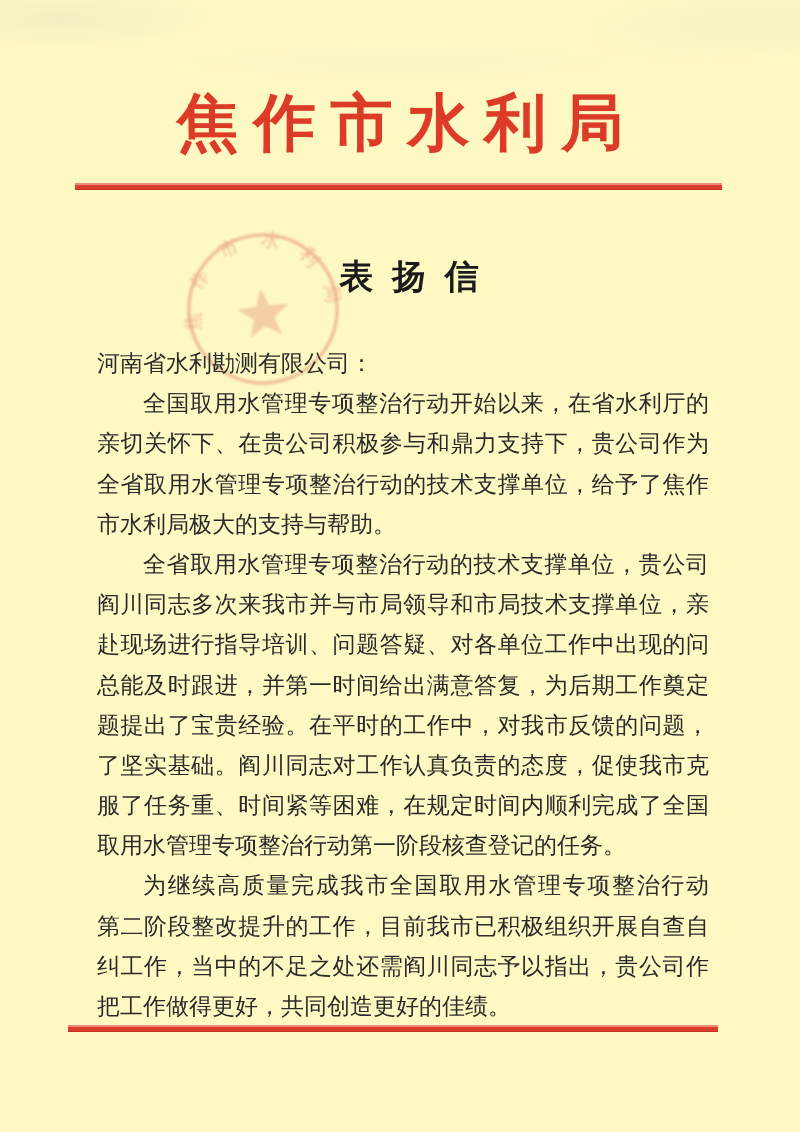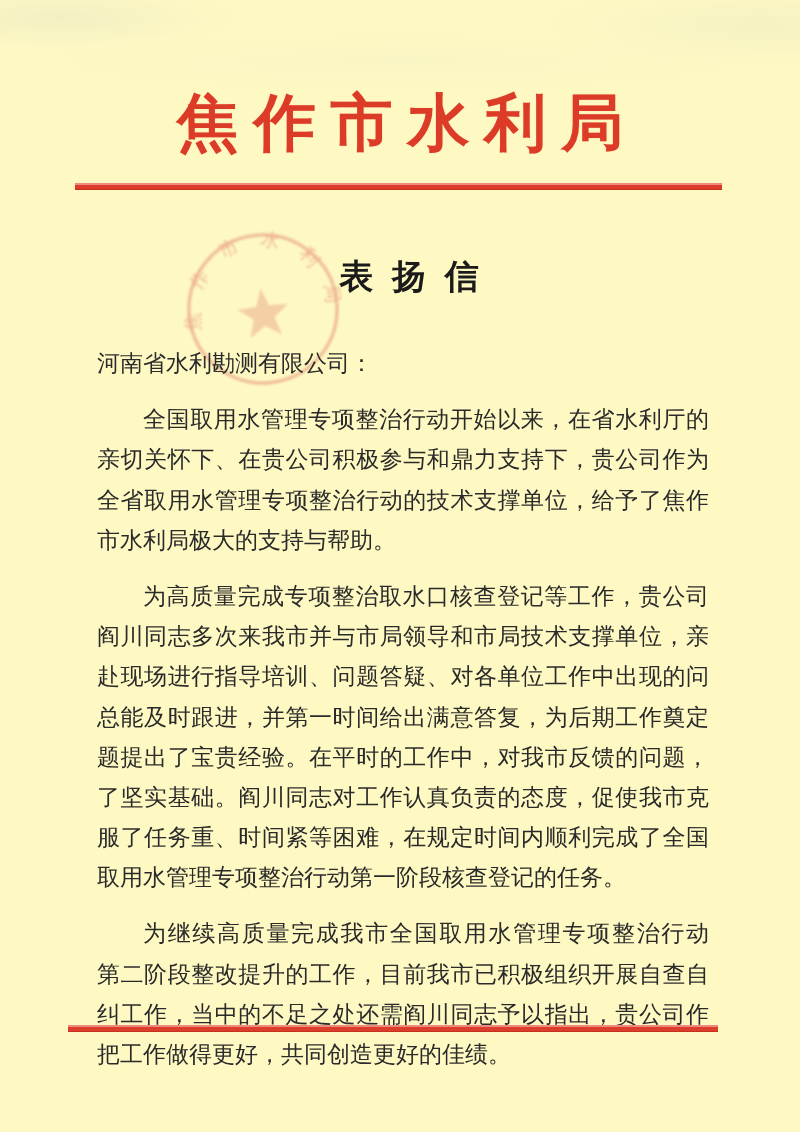--- a/index.html
+++ b/index.html
@@ -56,21 +56,21 @@
     position:absolute; left:97px; top:344px; width:612px;
     font-size:23px; line-height:40.2px;
     color:#2a2a2a;
   }
   .bline {
     text-align:justify;
     text-align-last:justify;
     height:40.2px; overflow:hidden;
   }
   .bline.end  { text-align-last:left; }
-  .bline.indent { padding-left:2em;margin-top:16px; }
+  .bline.indent { padding-left:2em; }
   .salutation { text-align-last:left; }
 </style>
 </head>
 <body>
 
 <div class="page">
 
   <div class="letterhead">焦作市水利局</div>
 
   <div class="rule header"></div>
@@ -87,21 +87,21 @@
   </svg>
 
   <div class="doc-title">表扬信</div>
 
   <div class="body-text">
     <div class="bline salutation">河南省水利勘测有限公司：</div>
     <div class="bline indent">全国取用水管理专项整治行动开始以来，在省水利厅的</div>
     <div class="bline">亲切关怀下、在贵公司积极参与和鼎力支持下，贵公司作为</div>
     <div class="bline">全省取用水管理专项整治行动的技术支撑单位，给予了焦作</div>
     <div class="bline end">市水利局极大的支持与帮助。</div>
-    <div class="bline indent">为高质量完成专项整治取水口核查登记等工作，贵公司</div>
+    <div class="bline indent">全省取用水管理专项整治行动的技术支撑单位，贵公司</div>
     <div class="bline">阎川同志多次来我市并与市局领导和市局技术支撑单位，亲</div>
     <div class="bline">赴现场进行指导培训、问题答疑、对各单位工作中出现的问</div>
     <div class="bline">总能及时跟进，并第一时间给出满意答复，为后期工作奠定</div>
     <div class="bline">题提出了宝贵经验。在平时的工作中，对我市反馈的问题，</div>
     <div class="bline">了坚实基础。阎川同志对工作认真负责的态度，促使我市克</div>
     <div class="bline">服了任务重、时间紧等困难，在规定时间内顺利完成了全国</div>
     <div class="bline end">取用水管理专项整治行动第一阶段核查登记的任务。</div>
     <div class="bline indent">为继续高质量完成我市全国取用水管理专项整治行动</div>
     <div class="bline">第二阶段整改提升的工作，目前我市已积极组织开展自查自</div>
     <div class="bline">纠工作，当中的不足之处还需阎川同志予以指出，贵公司作为</div>

